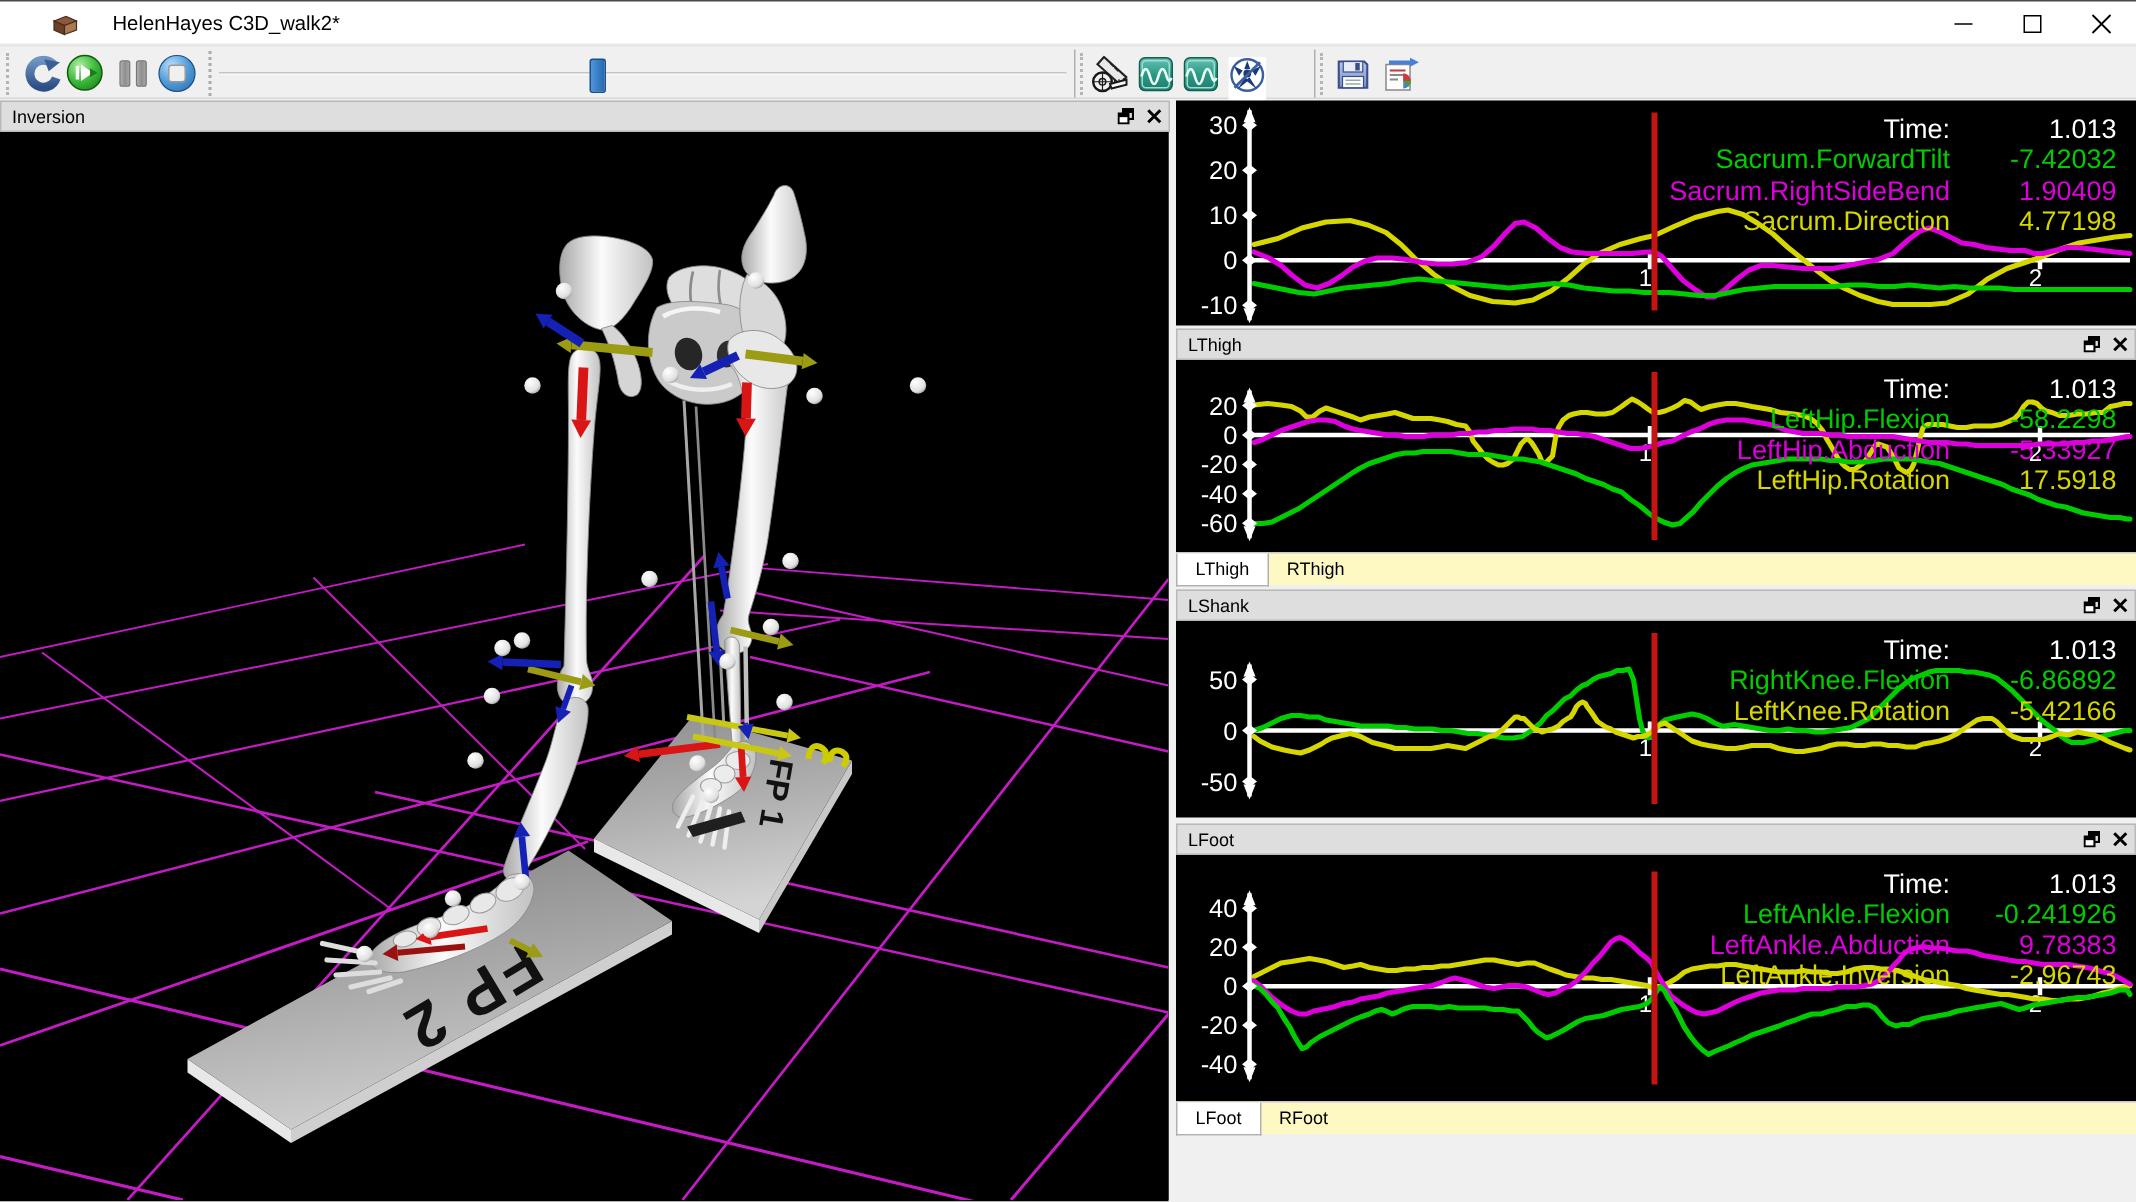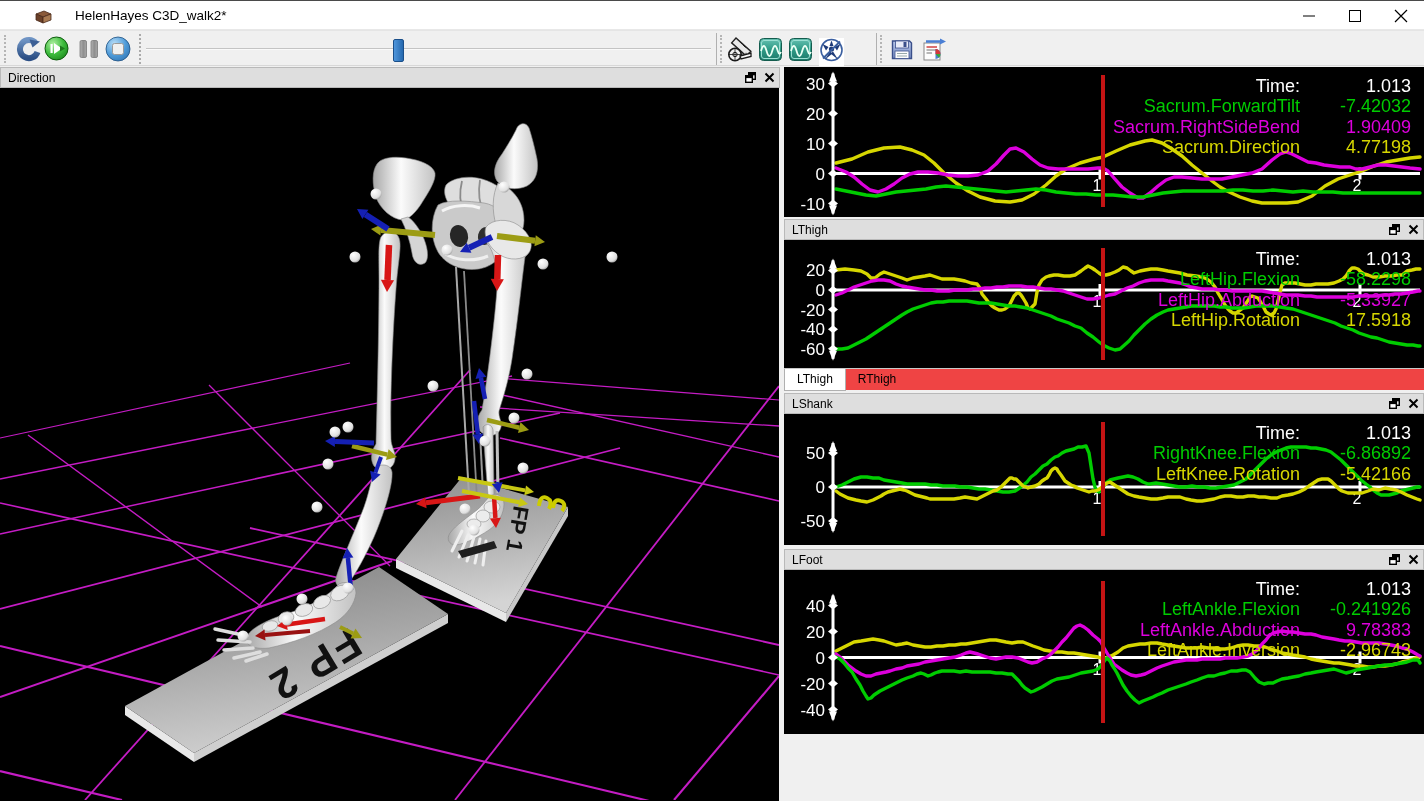--- a/index.html
+++ b/index.html
@@ -14,21 +14,21 @@
 .slider-track { position:absolute; left:146px; top:17px; width:565px; height:2px; background:#c4c4c4; border-bottom:1px solid #fafafa; }
 .slider-handle { position:absolute; left:393px; top:8px; width:11px; height:23px; background:linear-gradient(90deg,#4f96dc,#2568ae); border:1px solid #1a4f8a; border-radius:2px; }
 .main { position:absolute; left:0; top:67px; width:1424px; height:734px; background:#f0f0f0; }
 .phead { height:21px; background:#dedede; border:1px solid #b9b9b9; position:relative; }
 .ptitle { position:absolute; left:7px; top:3px; font-size:12px; color:#000; }
 .picons { position:absolute; right:4px; top:4px; display:flex; gap:8px; }
 .leftpanel { position:absolute; left:0px; top:0px; width:780px; height:734px; }
 .viewport { position:absolute; left:0px; top:21px; width:779px; height:713px; background:#000; }
 .rightcol { position:absolute; left:784px; top:0px; width:640px; }
 .chartpanel { position:relative; }
-.tabbar { height:22px; background:#ef4444; position:relative; border-top:1px solid #c8c8c8; }
+.tabbar { height:22px; background:#fef9c3; position:relative; border-top:1px solid #c8c8c8; }
 .tab { display:inline-block; height:22px; padding:3px 12px 0 12px; font-size:12px; color:#000; vertical-align:top; }
 .tab.active { background:#ffffff; border:1px solid #b0b0b0; border-top:none; font-weight:normal; }
 svg text { font-family:"Liberation Sans", sans-serif; }
 </style></head>
 <body>
 <div class="titlebar">
  <span class="title-ico"><svg width="17" height="16" viewBox="0 0 17 16">
    <polygon points="1,5 9,2 16,5 8,8" fill="#8a5a3a" stroke="#4a2a1a" stroke-width="0.8"></polygon>
    <polygon points="1,5 8,8 8,14 1,11" fill="#6a4028" stroke="#4a2a1a" stroke-width="0.8"></polygon>
    <polygon points="8,8 16,5 16,11 8,14" fill="#a87a52" stroke="#4a2a1a" stroke-width="0.8"></polygon>
@@ -164,21 +164,21 @@
    <path d="M 13.5 21 A 5 5 0 1 0 13.5 11 Z" fill="#4a7fd4"></path>
    <path d="M 13.5 16 L 18.5 16 A 5 5 0 0 0 13.5 11 Z" fill="#d43a3a"></path>
    <path d="M 13.5 16 L 17 19.8 A 5 5 0 0 0 18.5 16 Z" fill="#3aa53a"></path>
    <path d="M 4 3.5 L 19 3.5" stroke="#4a7fd4" stroke-width="2.5"></path>
    <polygon points="18,0.5 24,3.5 18,6.5" fill="#4a7fd4"></polygon>
       </svg></div>
 </div>
 <div class="main">
  <div class="leftpanel">
   <div class="phead">
-        <span class="ptitle">Direction</span>
+        <span class="ptitle">Inversion</span>
     <span class="picons">
           <svg width="11" height="11" viewBox="0 0 11 11">
             <rect x="3.7" y="0.7" width="6.6" height="6.6" fill="none" stroke="#000" stroke-width="1.4"></rect>
             <rect x="3.7" y="0.7" width="6.6" height="2.6" fill="#000"></rect>
             <rect x="0.7" y="3.7" width="6.6" height="6.6" fill="#fff" stroke="#000" stroke-width="1.4"></rect>
             <rect x="0.7" y="3.7" width="6.6" height="2.4" fill="#000"></rect>
           </svg>
     <svg width="11" height="11" viewBox="0 0 11 11">
             <path d="M1.5 1.5 L9.5 9.5 M9.5 1.5 L1.5 9.5" stroke="#000" stroke-width="2"></path>
           </svg>
@@ -521,14 +521,15 @@
 <text x="41" y="145.5" fill="#fff" font-size="17" text-anchor="end" font-family="Liberation Sans, sans-serif">-40</text>
 <text x="516" y="25" fill="#fff" font-size="18" text-anchor="end" font-family="Liberation Sans, sans-serif">Time:</text>
 <text x="627" y="25" fill="#fff" font-size="18" text-anchor="end" font-family="Liberation Sans, sans-serif">1.013</text>
 <text x="516" y="45" fill="#00CC00" font-size="18" text-anchor="end" font-family="Liberation Sans, sans-serif">LeftAnkle.Flexion</text>
 <text x="627" y="45" fill="#00CC00" font-size="18" text-anchor="end" font-family="Liberation Sans, sans-serif">-0.241926</text>
 <text x="516" y="66" fill="#DD00DD" font-size="18" text-anchor="end" font-family="Liberation Sans, sans-serif">LeftAnkle.Abduction</text>
 <text x="627" y="66" fill="#DD00DD" font-size="18" text-anchor="end" font-family="Liberation Sans, sans-serif">9.78383</text>
 <text x="516" y="86" fill="#D6D600" font-size="18" text-anchor="end" font-family="Liberation Sans, sans-serif">LeftAnkle.Inversion</text>
 <text x="627" y="86" fill="#D6D600" font-size="18" text-anchor="end" font-family="Liberation Sans, sans-serif">-2.96743</text>
 </svg>
+        <div class="tabbar"><div class="tab active">LFoot</div><div class="tab">RFoot</div></div>
       </div>
  </div>
 </div>
 </body></html>

